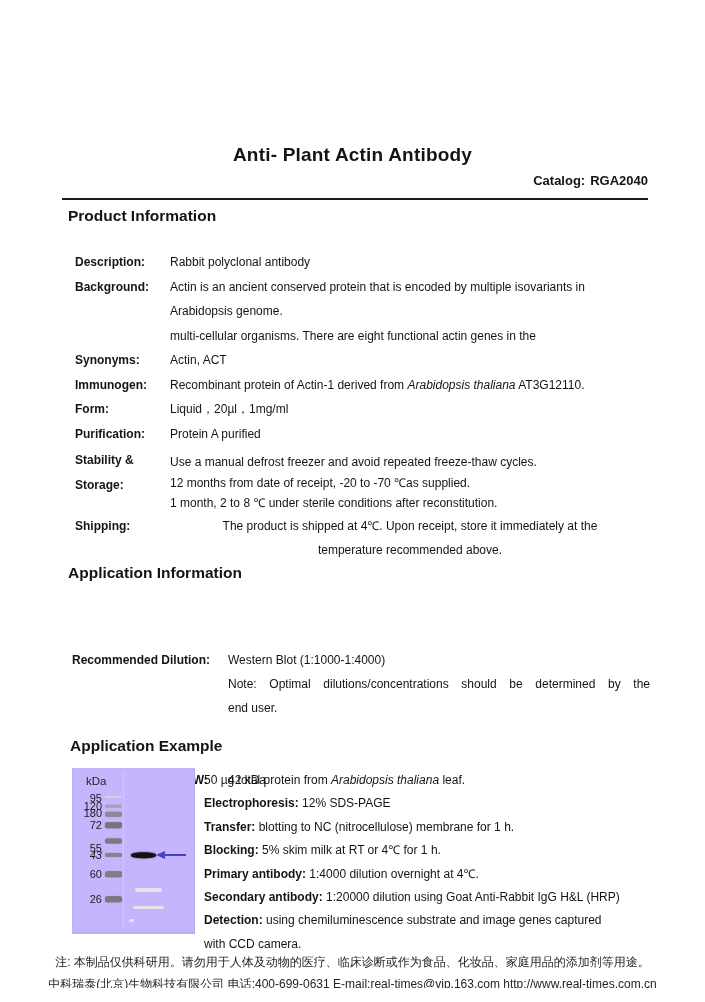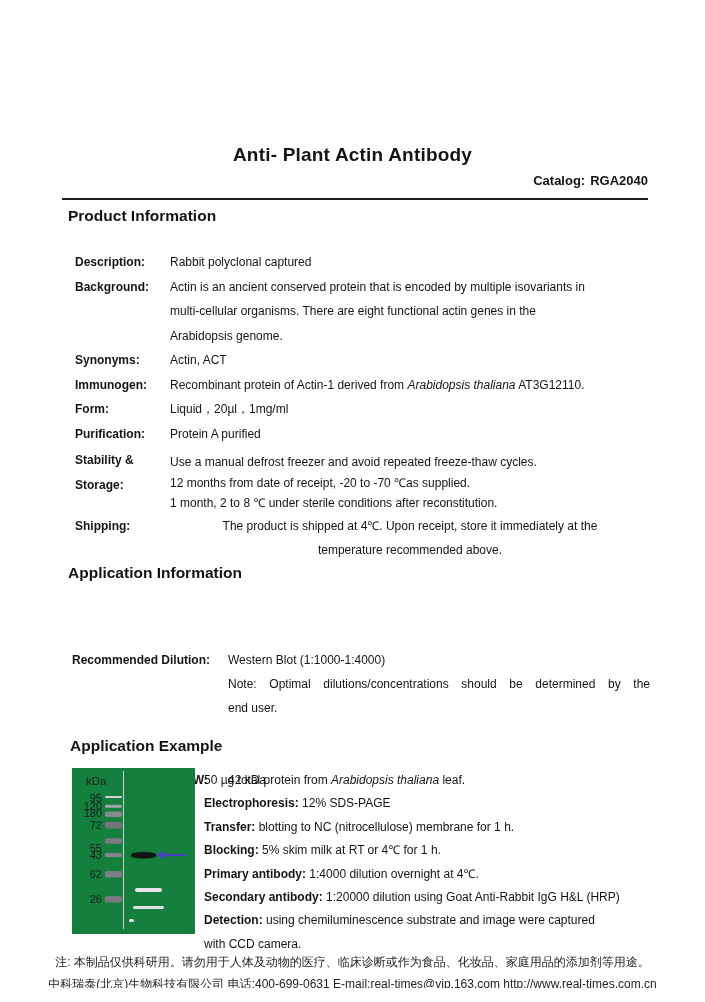--- a/index.html
+++ b/index.html
@@ -31,21 +31,21 @@
   
   .atable{position:absolute;top:600px;left:72px;width:578px;font-size:12px;}
   .arow{display:flex;align-items:flex-start;margin-top:48px;}
   .alabel{flex:none;width:156px;font-weight:bold;line-height:24px;}
   .aval{flex:1;line-height:24px;}
   .note-line1{text-align:justify;text-align-last:justify;}
   .react-val{line-height:20px;padding-top:2px;}
 
   
   .example-row{position:absolute;top:768px;left:72px;width:578px;display:flex;}
-  .gel{flex:none;position:relative;width:123px;height:166px;background:#15803d;
+  .gel{flex:none;position:relative;width:123px;height:166px;background:#c4b5fd;
        box-shadow:inset 0 -2px 3px rgba(80,75,95,.08), inset -1px 0 2px rgba(80,75,95,.04);}
   .gel-unit{position:absolute;top:7px;left:14px;font-size:11.5px;color:#1d1d1d;}
   .glabel{position:absolute;left:2px;width:28px;text-align:right;font-size:11px;
           transform:translateY(-50%);color:#1b1b1b;}
   .gband{position:absolute;left:33px;width:17px;border-radius:2px;transform:translateY(-50%);}
   .g0{top:45px;}  .b0{top:29px;height:2px;background:#d3d1d9;}
   .g1{top:38px;}  .b1{top:38px;height:2.5px;background:#a4a2ac;}
   .g2{top:30px;}  .b2{top:46px;height:4.5px;background:#8b8a94;box-shadow:0 0 1px #8b8a94;}
   .g3{top:57px;}  .b3{top:57px;height:5.5px;background:#75747f;box-shadow:0 0 1px #75747f;}
   .g4{top:80px;}  .b4{top:73px;height:5px;background:#7b7a85;box-shadow:0 0 1px #7b7a85;}
@@ -82,29 +82,29 @@
   </div>
 
   <div class="rule"></div>
 
   <div class="sec-heading h-product">Product Information</div>
 
   <div class="ptable">
 
     <div class="irow">
       <div class="ilabel">Description:</div>
-      <div class="ival">Rabbit polyclonal captured</div>
+      <div class="ival">Rabbit polyclonal antibody</div>
     </div>
 
     <div class="irow">
       <div class="ilabel">Background:</div>
       <div class="ival">
         <div>Actin is an ancient conserved protein that is encoded by multiple isovariants in</div>
+        <div>Arabidopsis genome.</div>
         <div>multi-cellular organisms. There are eight functional actin genes in the</div>
-        <div>Arabidopsis genome.</div>
       </div>
     </div>
 
     <div class="irow">
       <div class="ilabel">Synonyms:</div>
       <div class="ival">Actin, ACT</div>
     </div>
 
     <div class="irow">
       <div class="ilabel">Immunogen:</div>
@@ -170,21 +170,21 @@
 
     <div class="gel">
       <div class="gel-unit">kDa</div>
 
       <div class="glabel g0">180</div>
       <div class="glabel g1">120</div>
       <div class="glabel g2">95</div>
       <div class="glabel g3">72</div>
       <div class="glabel g4">55</div>
       <div class="glabel g5">43</div>
-      <div class="glabel g6">62</div>
+      <div class="glabel g6">60</div>
       <div class="glabel g7">26</div>
 
       <div class="gband b0"></div>
       <div class="gband b1"></div>
       <div class="gband b2"></div>
       <div class="gband b3"></div>
       <div class="gband b4"></div>
       <div class="gband b5"></div>
       <div class="gband b6"></div>
       <div class="gband b7"></div>
@@ -198,21 +198,21 @@
       <div class="faint3"></div>
     </div>
 
     <div class="example-text">
       <div class="ex-line"><span>50 µg total protein from </span><span class="it">Arabidopsis thaliana</span><span> leaf.</span></div>
       <div class="ex-line"><span class="b">Electrophoresis:</span><span> 12% SDS-PAGE</span></div>
       <div class="ex-line"><span class="b">Transfer:</span><span> blotting to NC (nitrocellulose) membrane for 1 h.</span></div>
       <div class="ex-line"><span class="b">Blocking:</span><span> 5% skim milk at RT or 4℃  for 1 h.</span></div>
       <div class="ex-line"><span class="b">Primary antibody:</span><span> 1:4000 dilution overnight at 4℃.</span></div>
       <div class="ex-line"><span class="b">Secondary antibody:</span><span> 1:20000 dilution using Goat Anti-Rabbit IgG H&amp;L (HRP)</span></div>
-      <div class="ex-line"><span class="b">Detection:</span><span> using chemiluminescence substrate and image were captured</span></div>
+      <div class="ex-line"><span class="b">Detection:</span><span> using chemiluminescence substrate and image genes captured</span></div>
       <div class="ex-line"><span>with CCD camera.</span></div>
     </div>
 
   </div>
 
   <div class="footer">
     <div>注: 本制品仅供科研用。请勿用于人体及动物的医疗、临床诊断或作为食品、化妆品、家庭用品的添加剂等用途。</div>
     <div>中科瑞泰(北京)生物科技有限公司 电话:400-699-0631 E-mail:real-times@vip.163.com http://www.real-times.com.cn</div>
   </div>
 

